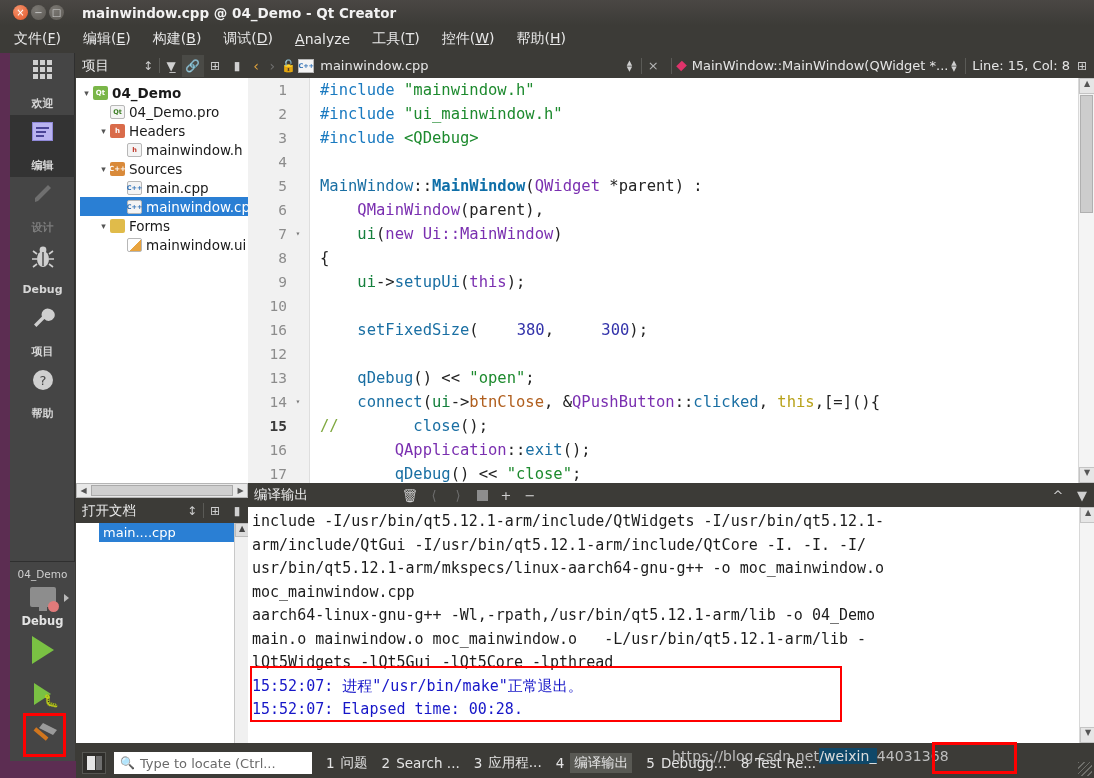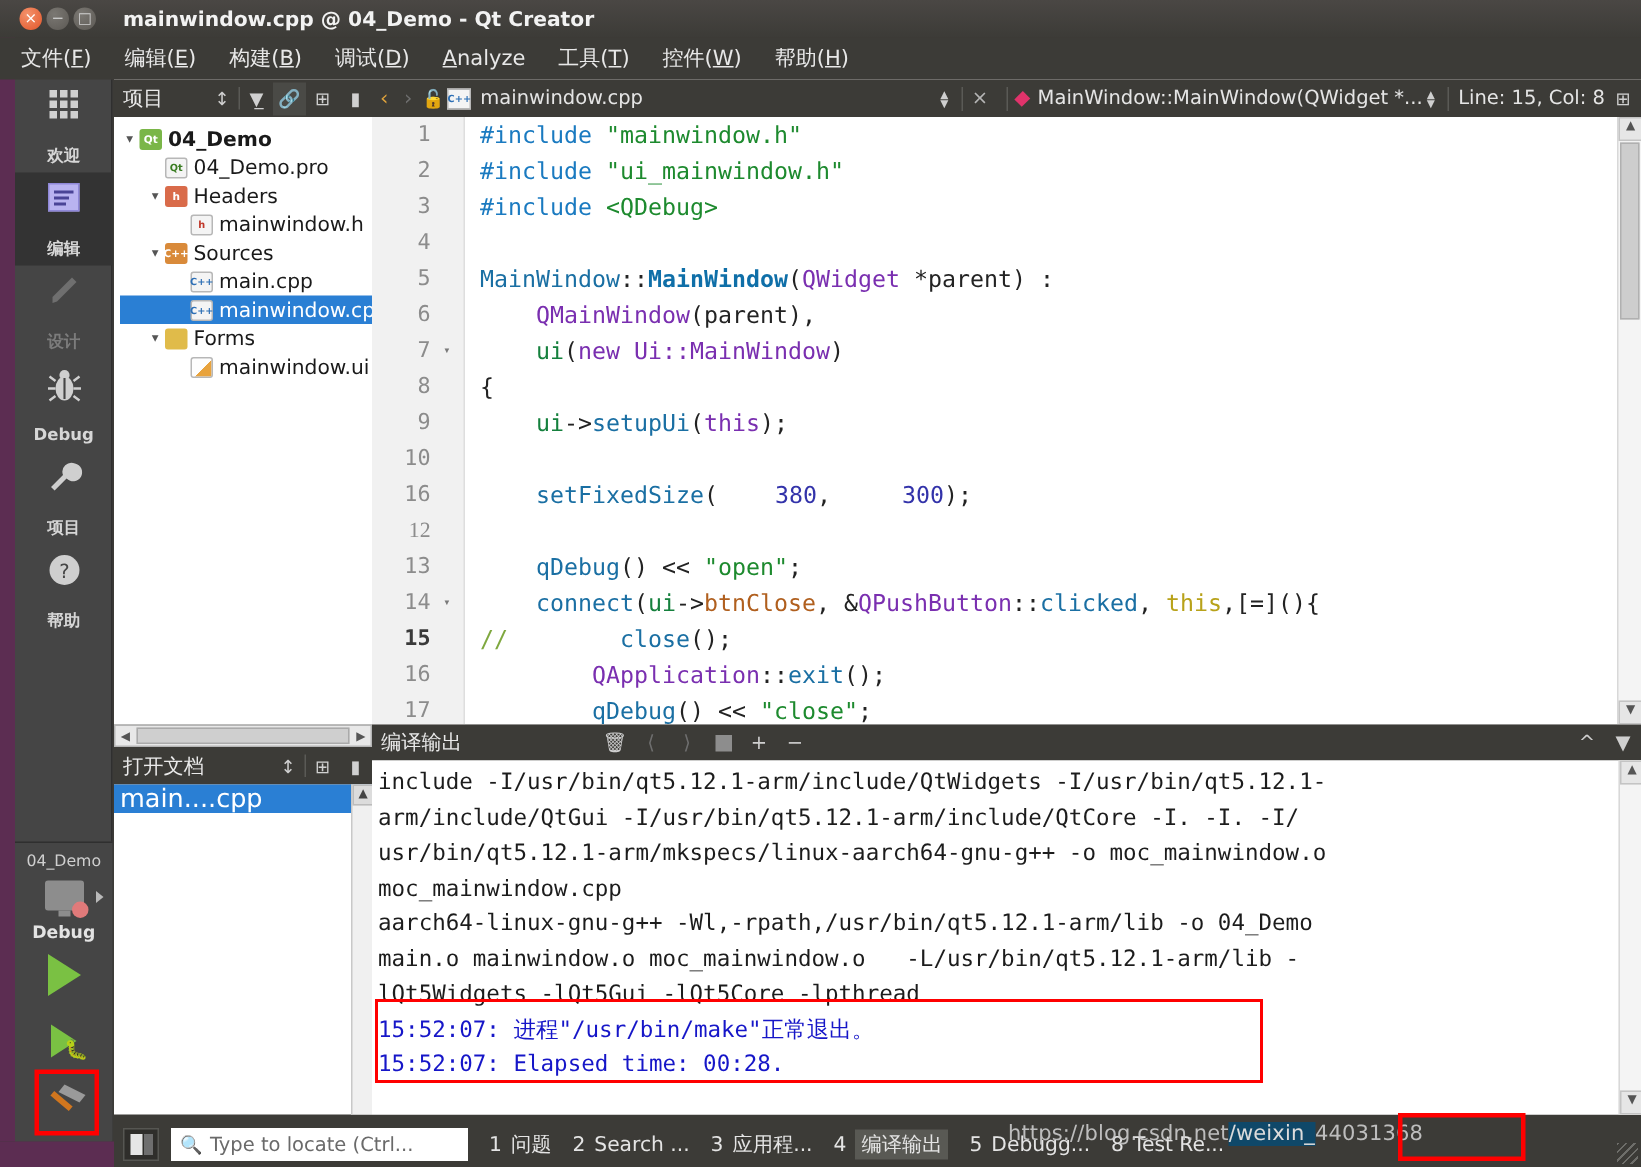--- a/index.html
+++ b/index.html
@@ -120,23 +120,23 @@
   .ficon.file.qt { color:#3a7d22; }
   .ficon.file.h  { color:#c0392b; }
   .ficon.file.ui { background:linear-gradient(135deg,#fdfdfd 55%,#e8a33d 55%); border:1px solid #b7b7b7;}
 
   
   .hscroll { position:absolute; left:76px; top:483px; width:172px; height:15px;
              background:#e8e8e8; border:1px solid #b5b5b5; display:flex; align-items:center;}
   .hscroll .arrow{width:13px;text-align:center;font-size:8px;color:#555;}
   .hscroll .thumb{flex:1;height:11px;background:#cfcfcf;border:1px solid #aaa;margin:0 1px;}
   .open-panel { position:absolute; left:76px; top:498px; width:172px; height:245px; background:#ffffff; }
-  .open-item { height:19px; background:#2a7fd4; color:#fff; font-size:17px; padding-left:4px;
+  .open-item { height:19px; background:#2a7fd4; color:#fff; font-size:13px; padding-left:4px;
                display:flex;align-items:center;
-               font-family:"DejaVu Sans","Liberation Sans",sans-serif;}
+               font-family:"DejaVu Sans","Liberation Sans",sans-serif;margin-left:23px;}
   .open-scroll { position:absolute; right:0; top:25px; width:14px; height:220px; background:#f0f0f0; border-left:1px solid #c8c8c8;}
   .open-scroll .up{ width:14px;height:14px;background:#dcdcdc;text-align:center;font-size:8px;color:#444;border:1px solid #bcbcbc;}
 
   
   .editor-wrap { position:absolute; left:248px; top:53px; width:846px; height:430px; background:#fff;}
   .etoolbar { height:25px; background:#3c3b37; display:flex; align-items:center; color:#e5e5e5;
               font-size:13px; font-family:"DejaVu Sans","Liberation Sans",sans-serif; }
   .etb-nav { width:18px;text-align:center;font-size:14px;}
   .etb-nav.amber { color:#e0a33c; }
   .etb-nav.dim { color:#6f6f6f; }
@@ -451,21 +451,21 @@
           <div class="gline" style="position: relative;"><span>2</span></div>
           <div class="gline" style="position: relative;"><span>3</span></div>
           <div class="gline" style="position: relative;"><span>4</span></div>
           <div class="gline" style="position: relative;"><span>5</span></div>
           <div class="gline" style="position: relative;"><span>6</span></div>
           <div class="gline" style="position: relative;"><span>7</span><span class="fold">▾</span></div>
           <div class="gline" style="position: relative;"><span>8</span></div>
           <div class="gline" style="position: relative;"><span>9</span></div>
           <div class="gline" style="position: relative;"><span>10</span></div>
           <div class="gline" style="position: relative;"><span>16</span></div>
-          <div class="gline" style="position: relative; font-family: Liberation Serif, serif;"><span>12</span></div>
+          <div class="gline" style="position: relative;"><span>12</span></div>
           <div class="gline" style="position: relative;"><span>13</span></div>
           <div class="gline" style="position: relative;"><span>14</span><span class="fold">▾</span></div>
           <div class="gline cur" style="position: relative;"><span>15</span></div>
           <div class="gline" style="position: relative;"><span>16</span></div>
           <div class="gline" style="position: relative;"><span>17</span></div>
         </div>
       <div class="code" id="code">
           <div class="cline"><span class="k-pre">#include </span><span class="k-str">"mainwindow.h"</span></div>
           <div class="cline"><span class="k-pre">#include </span><span class="k-str">"ui_mainwindow.h"</span></div>
           <div class="cline"><span class="k-pre">#include </span><span class="k-str">&lt;QDebug&gt;</span></div>

